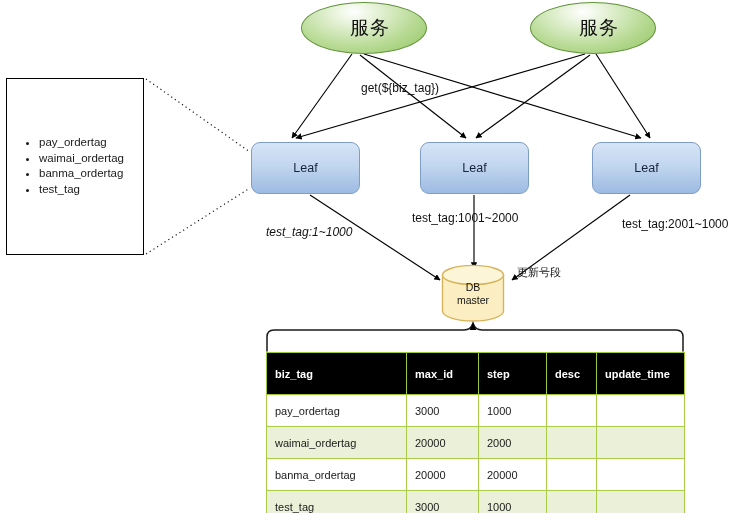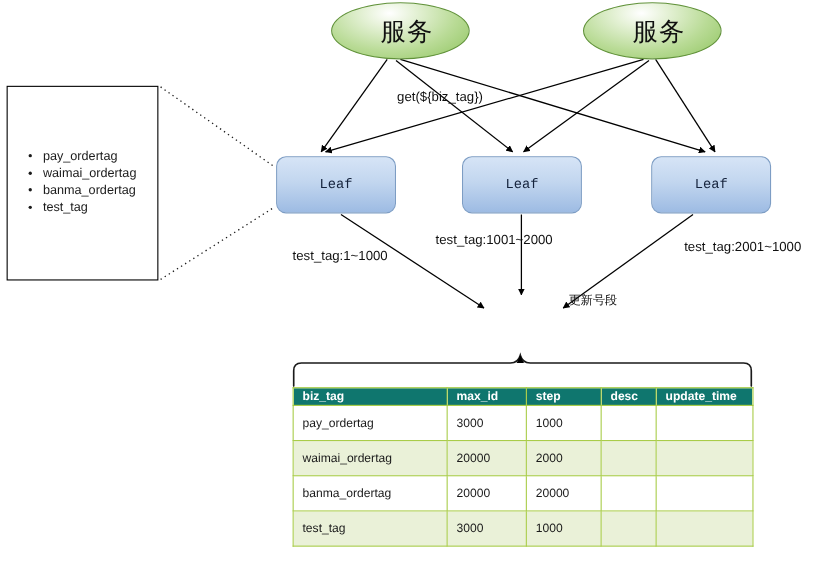--- a/index.html
+++ b/index.html
@@ -54,21 +54,21 @@
     height: 52px;
     border-radius: 50%;
     border: 1.3px solid #61923a;
     background: radial-gradient(ellipse at 42% 18%, #ffffff 0%, #e6f2d8 22%, #b9db96 60%, #8fc45f 100%);
     display: flex;
     align-items: center;
     justify-content: center;
     box-sizing: border-box;
   }
   .service-label {
-    font-size: 23px;
+    font-size: 19px;
     color: #111111;
     font-family: Liberation Mono, monospace;
     letter-spacing: 1px;
     margin-left: 12px;
   }
   #service-1 { left: 301px; top: 2px; }
   #service-2 { left: 530px; top: 2px; }
 
   
   .leaf {
@@ -79,21 +79,20 @@
     border: 1.1px solid #7d9dc4;
     background: linear-gradient(to bottom, #d6e4f6 0%, #c2d6ef 45%, #9dbbe3 100%);
     display: flex;
     align-items: center;
     justify-content: center;
     box-sizing: border-box;
   }
   .leaf-label {
     font-size: 12.5px;
     color: #15233c;
-    font-family: Liberation Mono, monospace;
   }
   #leaf-1 { left: 251px; top: 142px; }
   #leaf-2 { left: 420px; top: 142px; }
   #leaf-3 { left: 592px; top: 142px; }
 
   
   #db-master {
     position: absolute;
     left: 441px;
     top: 264px;
@@ -113,22 +112,22 @@
 
   
   .edge-label {
     position: absolute;
     font-size: 12px;
     color: #111111;
     white-space: nowrap;
   }
   .edge-label.cjk { font-family: "DejaVu Sans", sans-serif; font-size: 11px; margin-top: 32px; }
   #label-get       { left: 361px; top: 81px; }
-  #label-range-1   { left: 266px; top: 225px; }
-  #label-range-2   { left: 396px; top: 211px; }
+  #label-range-1   { left: 266px; top: 225px; font-style: italic; }
+  #label-range-2   { left: 412px; top: 211px; }
   #label-range-3   { left: 622px; top: 217px; }
   #label-update    { left: 517px; top: 233px; }
 
   
   #leaf-alloc-table {
     position: absolute;
     left: 266px;
     top: 352px;
     width: 418px;
     border-collapse: collapse;
@@ -138,25 +137,25 @@
   #leaf-alloc-table th,
   #leaf-alloc-table td {
     border: 1px solid #a9cc49;
     height: 32px;
     padding: 0 0 0 8px;
     text-align: left;
     box-sizing: border-box;
     overflow: hidden;
   }
   #leaf-alloc-table thead th {
-    background: #0f766e;
+    background: #000000;
     color: #ffffff;
     font-weight: bold;
     border-color: #9fc839;
-    height: 16px;
+    height: 42px;
   }
   #leaf-alloc-table thead th.th-plain { font-weight: bold; }
   #leaf-alloc-table tbody tr.row-odd  td { background: #ffffff; color: #1a1a1a; }
   #leaf-alloc-table tbody tr.row-even td { background: #eaf1d8; color: #1a1a1a; }
 
   .col-biz   { width: 140px; }
   .col-max   { width: 72px; }
   .col-step  { width: 68px; }
   .col-desc  { width: 50px; }
   .col-upd   { width: 88px; }
@@ -224,20 +223,30 @@
   <div class="leaf" id="leaf-1">
     <span class="leaf-label">Leaf</span>
   </div>
   <div class="leaf" id="leaf-2">
     <span class="leaf-label">Leaf</span>
   </div>
   <div class="leaf" id="leaf-3">
     <span class="leaf-label">Leaf</span>
   </div>
 
+  <div id="db-master">
+    <svg width="64" height="58" viewBox="0 0 64 58">
+      <path d="M 1.5 11 L 1.5 47 A 30.5 10 0 0 0 62.5 47 L 62.5 11 Z" fill="#fbeec2" stroke="#d6b45c" stroke-width="1.4"></path>
+      <ellipse cx="32" cy="11" rx="30.5" ry="9.6" fill="#fdf5d8" stroke="#d6b45c" stroke-width="1.4"></ellipse>
+    </svg>
+    <div class="db-label">
+      <div>DB</div>
+      <div>master</div>
+    </div>
+  </div>
 
   <div class="edge-label" id="label-get">get(${biz_tag})</div>
   <div class="edge-label" id="label-range-1">test_tag:1~1000</div>
   <div class="edge-label" id="label-range-2">test_tag:1001~2000</div>
   <div class="edge-label" id="label-range-3">test_tag:2001~1000</div>
   <div class="edge-label cjk" id="label-update">更新号段</div>
 
   <table id="leaf-alloc-table">
     <colgroup>
       <col class="col-biz">

